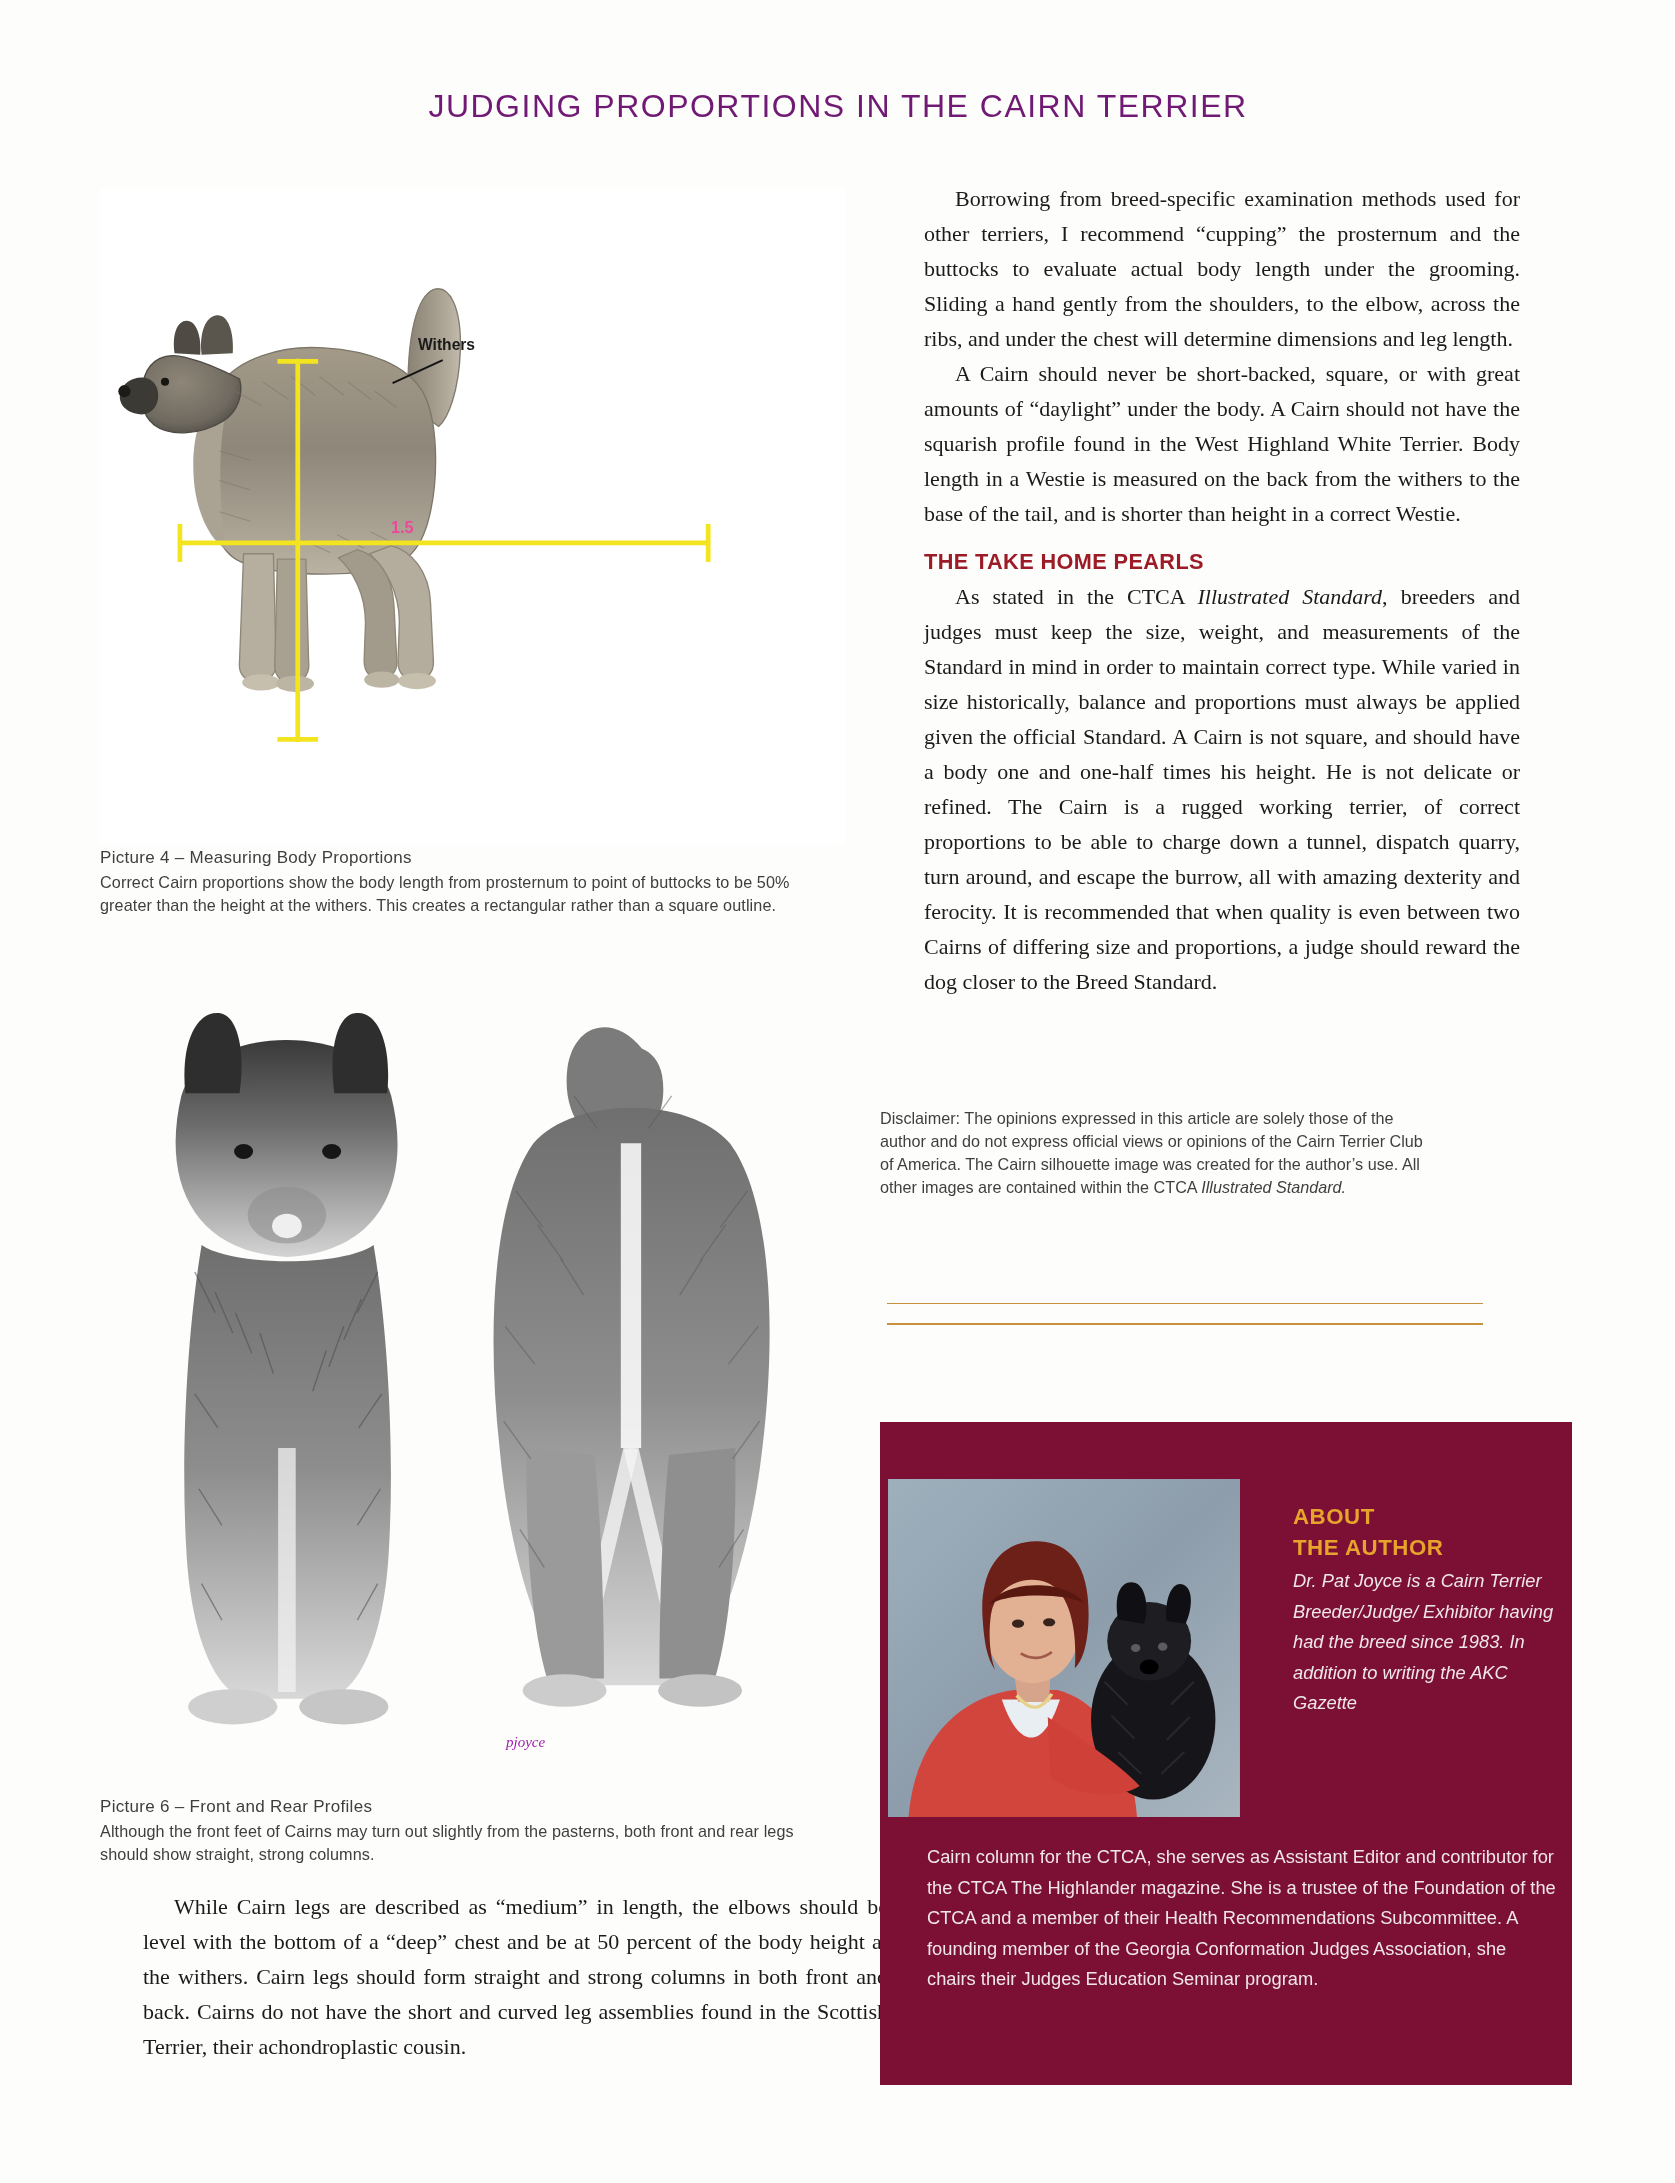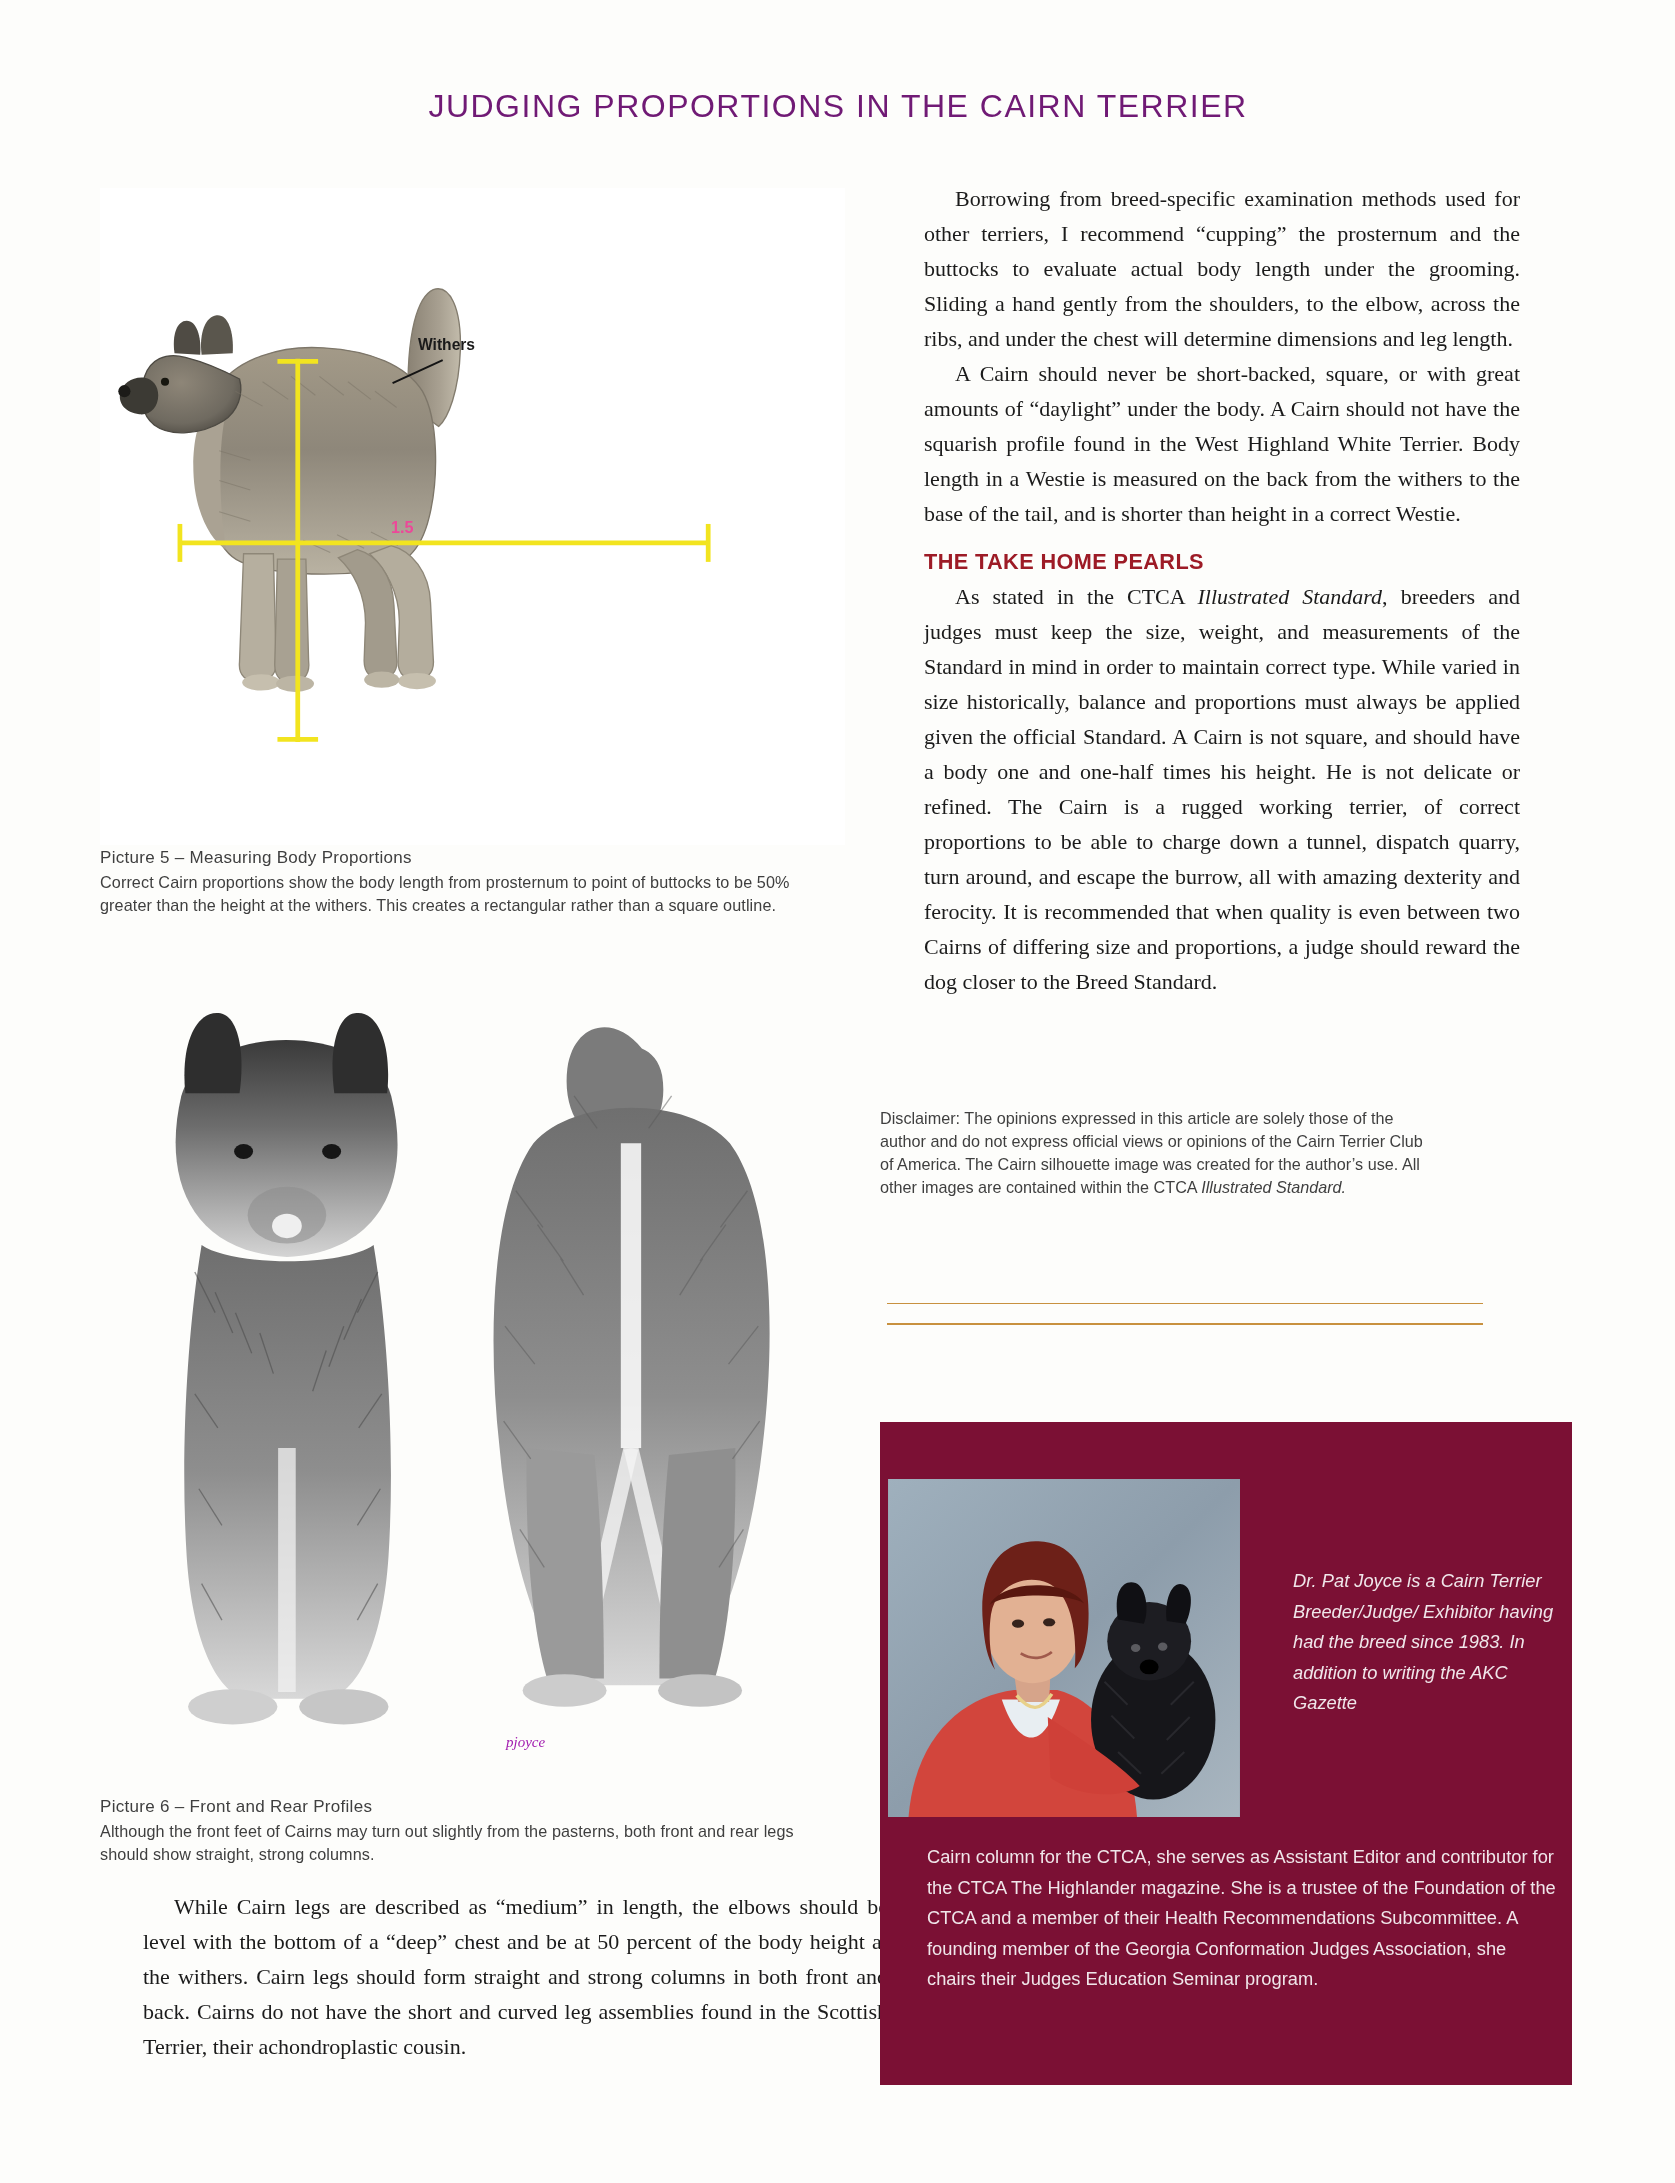--- a/index.html
+++ b/index.html
@@ -318,21 +318,21 @@
       <line x1="898" y1="496" x2="898" y2="552" stroke="#f2e41f" stroke-width="7"></line>
 
       <line x1="506" y1="254" x2="432" y2="288" stroke="#141414" stroke-width="3"></line>
     </svg>
 
     <div class="withers-label" style="left:318px; top:148px;">Withers</div>
     <div class="len-label" style="left:291px; top:330px;">1.5</div>
   </div>
 
   <div class="fig1-caption caption">
-    <div class="cap-title">Picture 5 – Measuring Body Proportions</div>
+    <div class="cap-title">Picture 4 – Measuring Body Proportions</div>
     <div class="cap-body">Correct Cairn proportions show the body length from prosternum to point of buttocks to be 50% greater than the height at the withers. This creates a rectangular rather than a square outline.</div>
   </div>
 
   <div class="fig2-wrap">
     <svg viewBox="0 0 1100 1190" width="745" height="806">
       <defs>
         <linearGradient id="gw1" x1="0" y1="0" x2="0" y2="1">
           <stop offset="0%" stop-color="#3a3a3a"></stop>
           <stop offset="40%" stop-color="#6d6d6d"></stop>
           <stop offset="100%" stop-color="#d4d4d4"></stop>
@@ -499,19 +499,23 @@
               <path d="M452 300 l -34 34" fill="none"></path>
             <path d="M446 352 l -34 34" fill="none"></path>
               <path d="M438 404 l -34 32" fill="none"></path>
           </g>
         </g>
 
         <path d="M236 352 C 290 388, 340 420, 372 454 C 340 474, 280 470, 240 442 Z" fill="#cf4038"></path>
       </svg>
     </div>
 
+    <div class="author-heading">
+      <div>ABOUT</div>
+      <div>THE AUTHOR</div>
+    </div>
 
     <div class="author-text-right">Dr. Pat Joyce is a Cairn Terrier Breeder/Judge/ Exhibitor having had the breed since 1983. In addition to writing the AKC Gazette</div>
     <div class="author-text-wide">Cairn column for the CTCA, she serves as Assistant Editor and contributor for the CTCA The Highlander magazine. She is a trustee of the Foundation of the CTCA and a member of their Health Recommendations Subcommittee. A founding member of the Georgia Conformation Judges Association, she chairs their Judges Education Seminar program.</div>
   </div>
 
 </div>
 
 
 </body></html>

